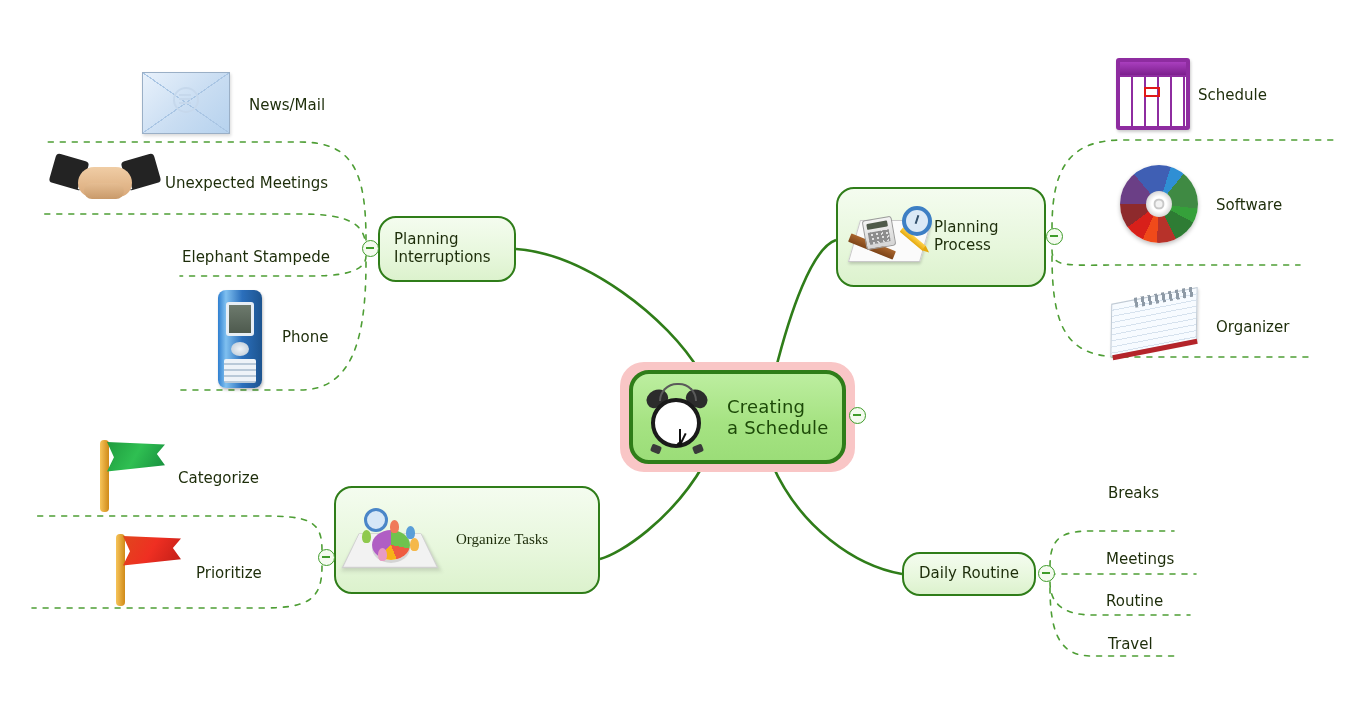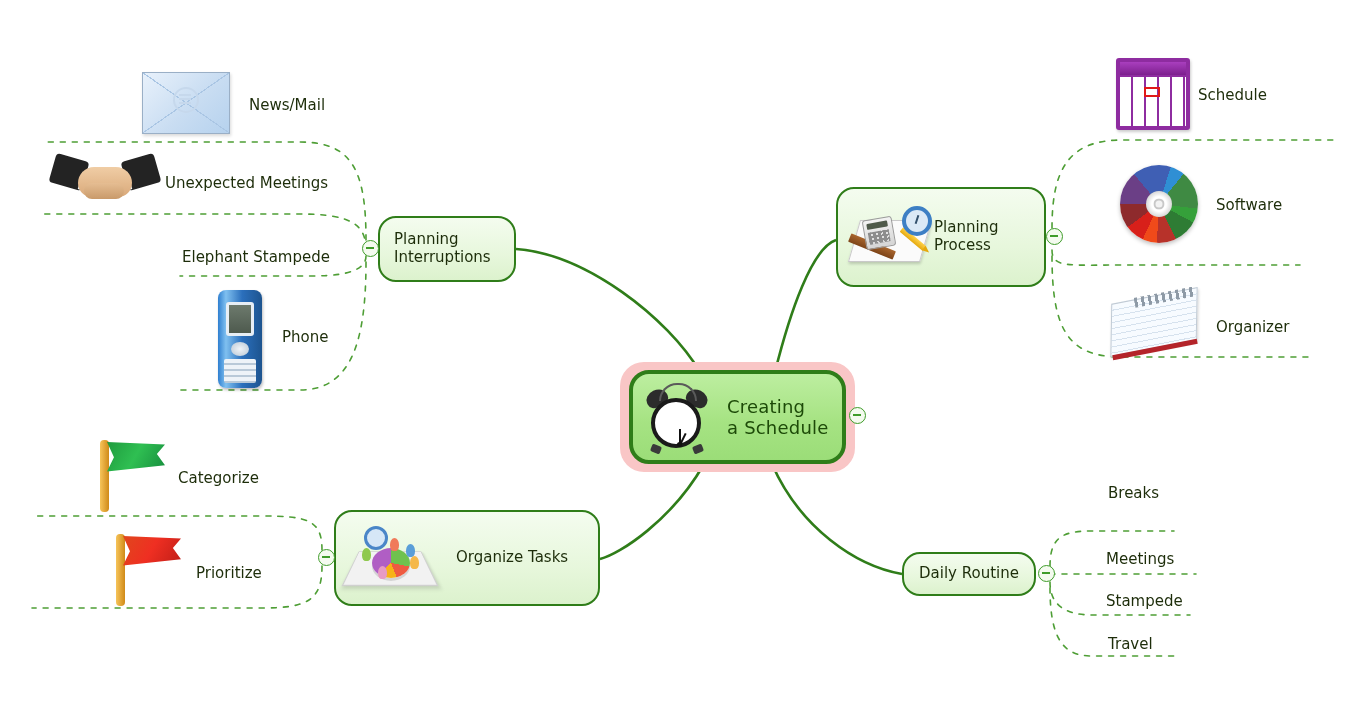--- a/index.html
+++ b/index.html
@@ -464,21 +464,21 @@
   </span>
   <span class="leaf-label" style="left:1216px; top:196px;">Software</span>
 
   <span class="leaf-icon ico-pad" style="left:1110px; top:292px;">
     <span class="sheet"></span>
       <span class="spine"></span>
       <span class="rings"></span>
   </span>
   <span class="leaf-label" style="left:1216px; top:318px;">Organizer</span>
 
-  <div class="node branch" style="left:334px; top:510px; width:266px; height:96px;">
+  <div class="node branch" style="left:334px; top:486px; width:266px; height:108px;font-family:Liberation Serif, serif;">
     <span class="icon ico-tasks">
       <span class="board"></span>
       <span class="clk3"></span>
       <span class="pie"></span>
       <span class="pinb p1"></span>
         <span class="pinb p2"></span>
         <span class="pinb p3"></span>
       <span class="pinb p4"></span>
         <span class="pinb p5"></span>
     </span>
@@ -498,16 +498,16 @@
   </span>
   <span class="leaf-label" style="left:196px; top:564px;">Prioritize</span>
 
   <div class="node branch" style="left:902px; top:552px; width:134px; height:44px; justify-content:center;">
     <span class="node-label">Daily Routine</span>
   </div>
   <div class="collapse" style="left:1038px; top:565px;"></div>
 
   <span class="leaf-label" style="left:1108px; top:484px;">Breaks</span>
   <span class="leaf-label" style="left:1106px; top:550px;">Meetings</span>
-  <span class="leaf-label" style="left:1106px; top:592px;">Stampede</span>
+  <span class="leaf-label" style="left:1106px; top:592px;">Routine</span>
   <span class="leaf-label" style="left:1108px; top:635px;">Travel</span>
 
 </div>
 
 </body></html>

